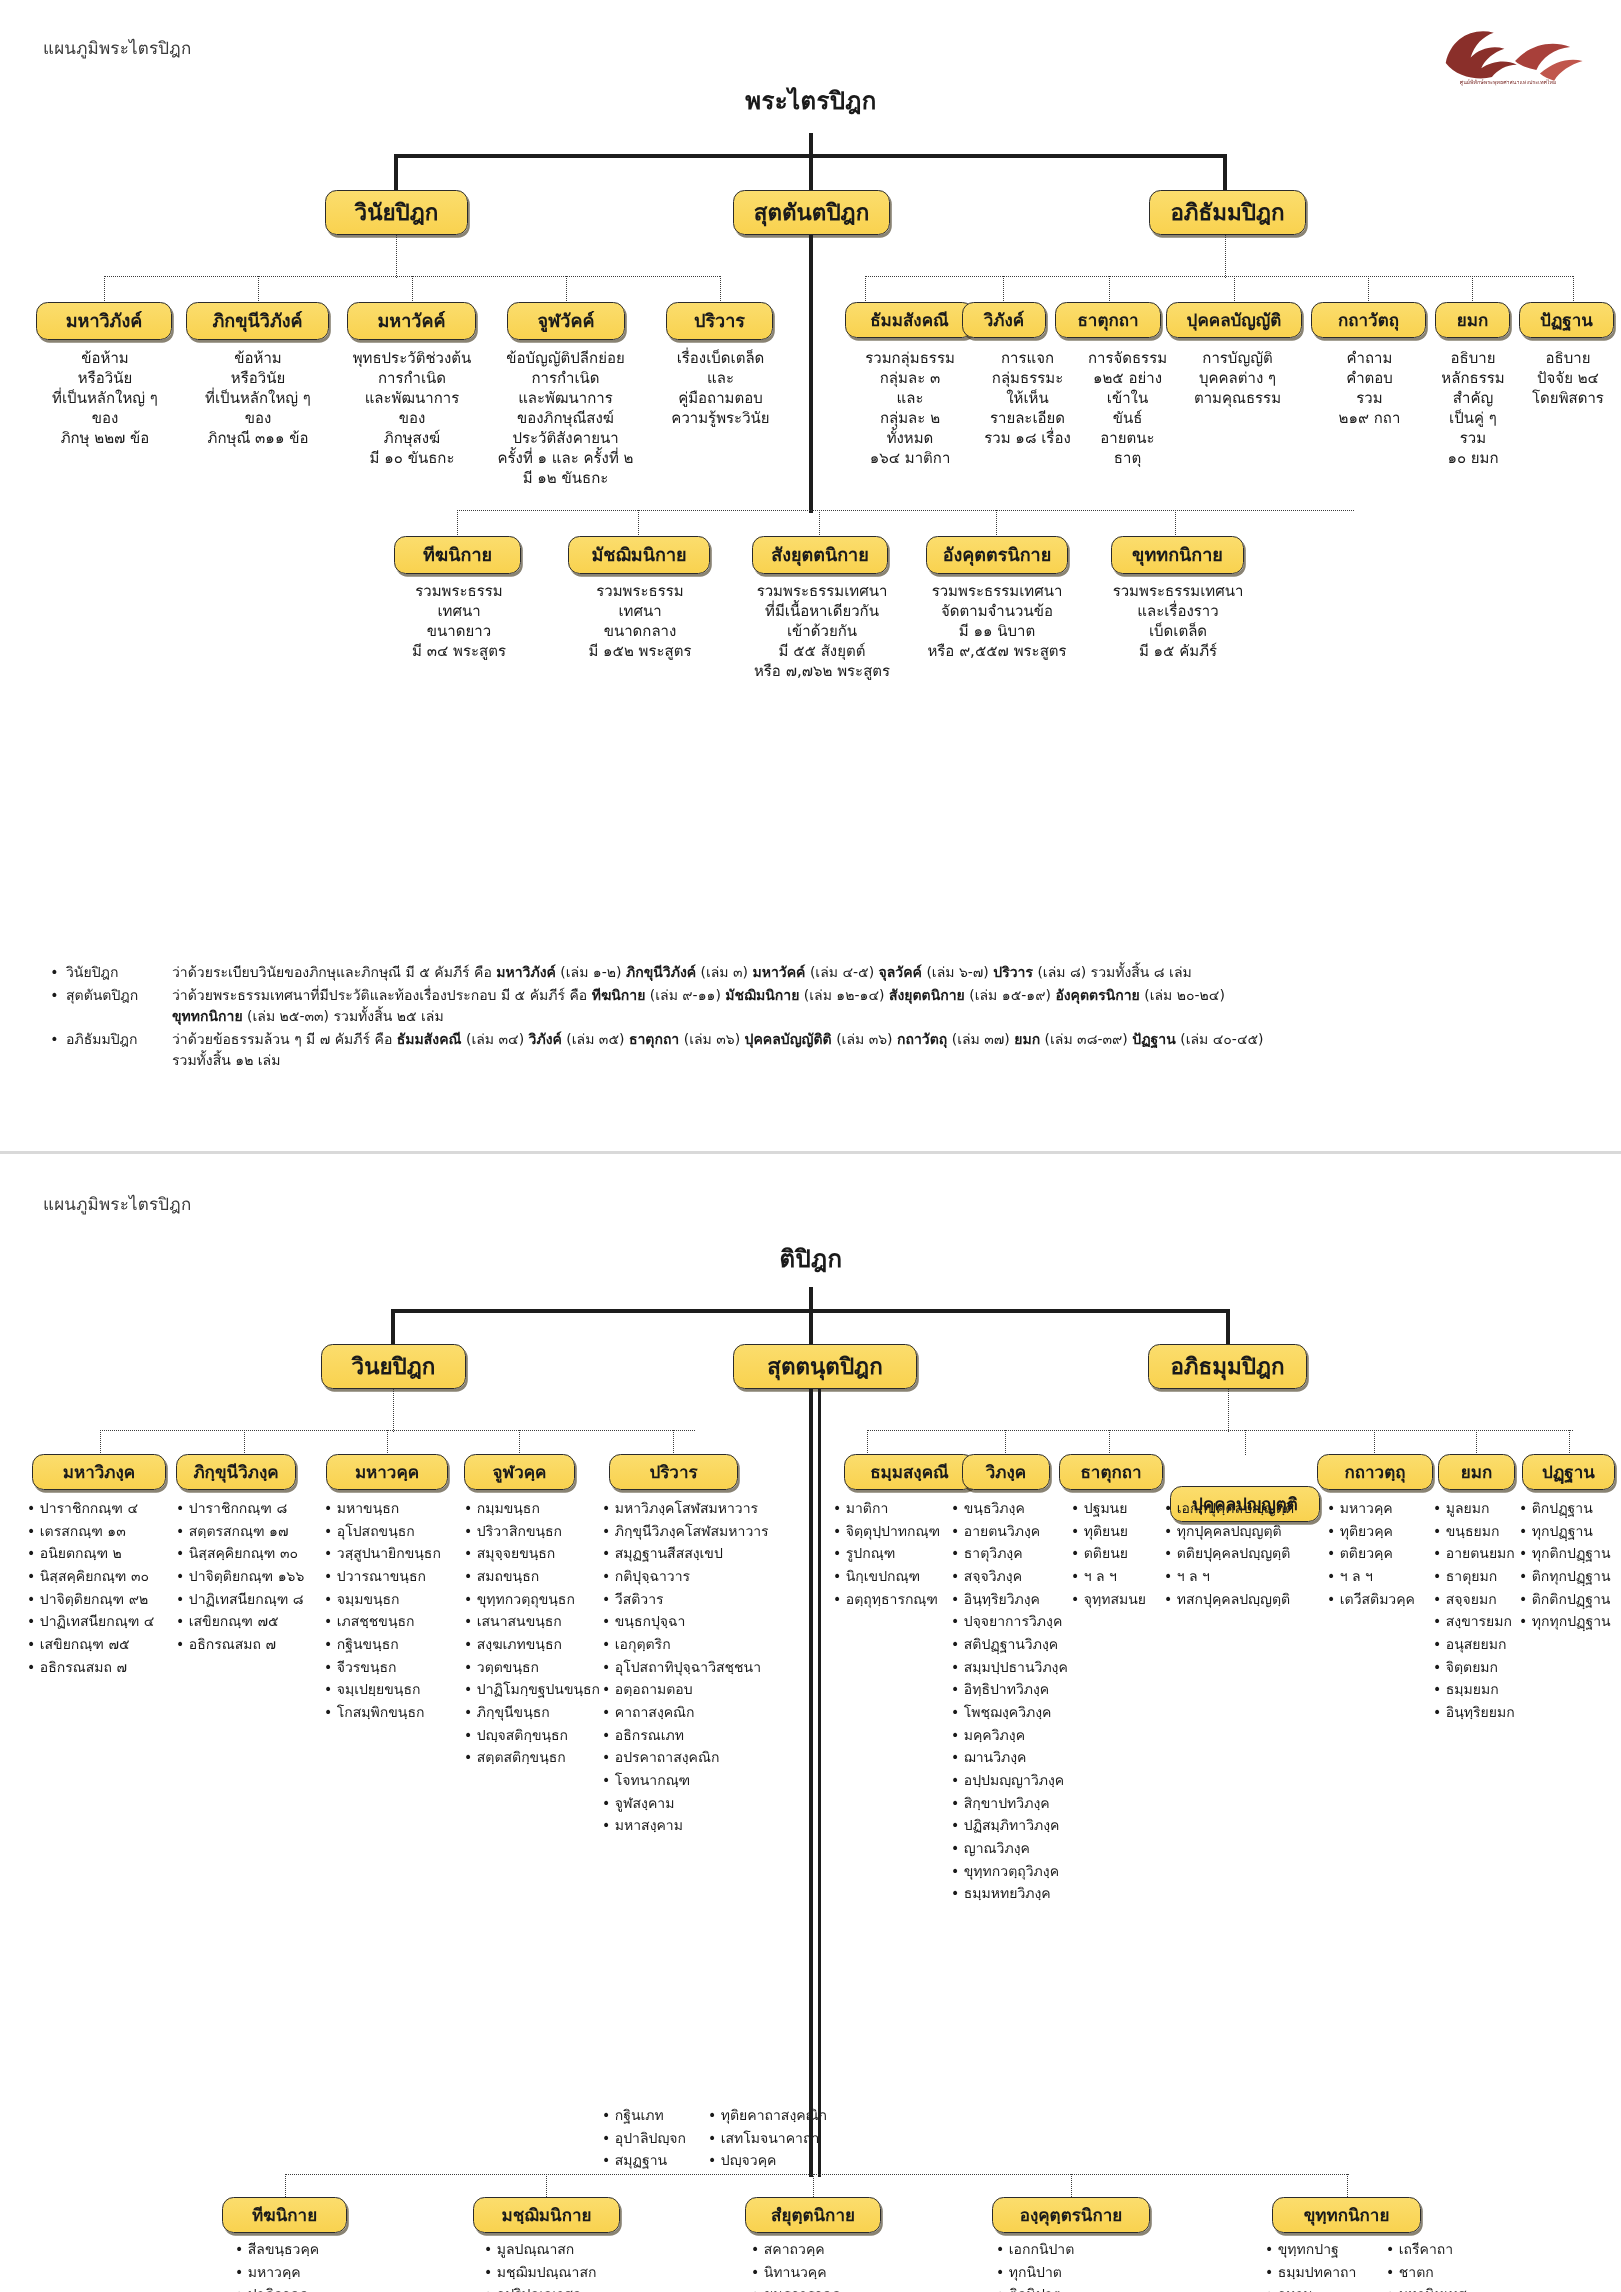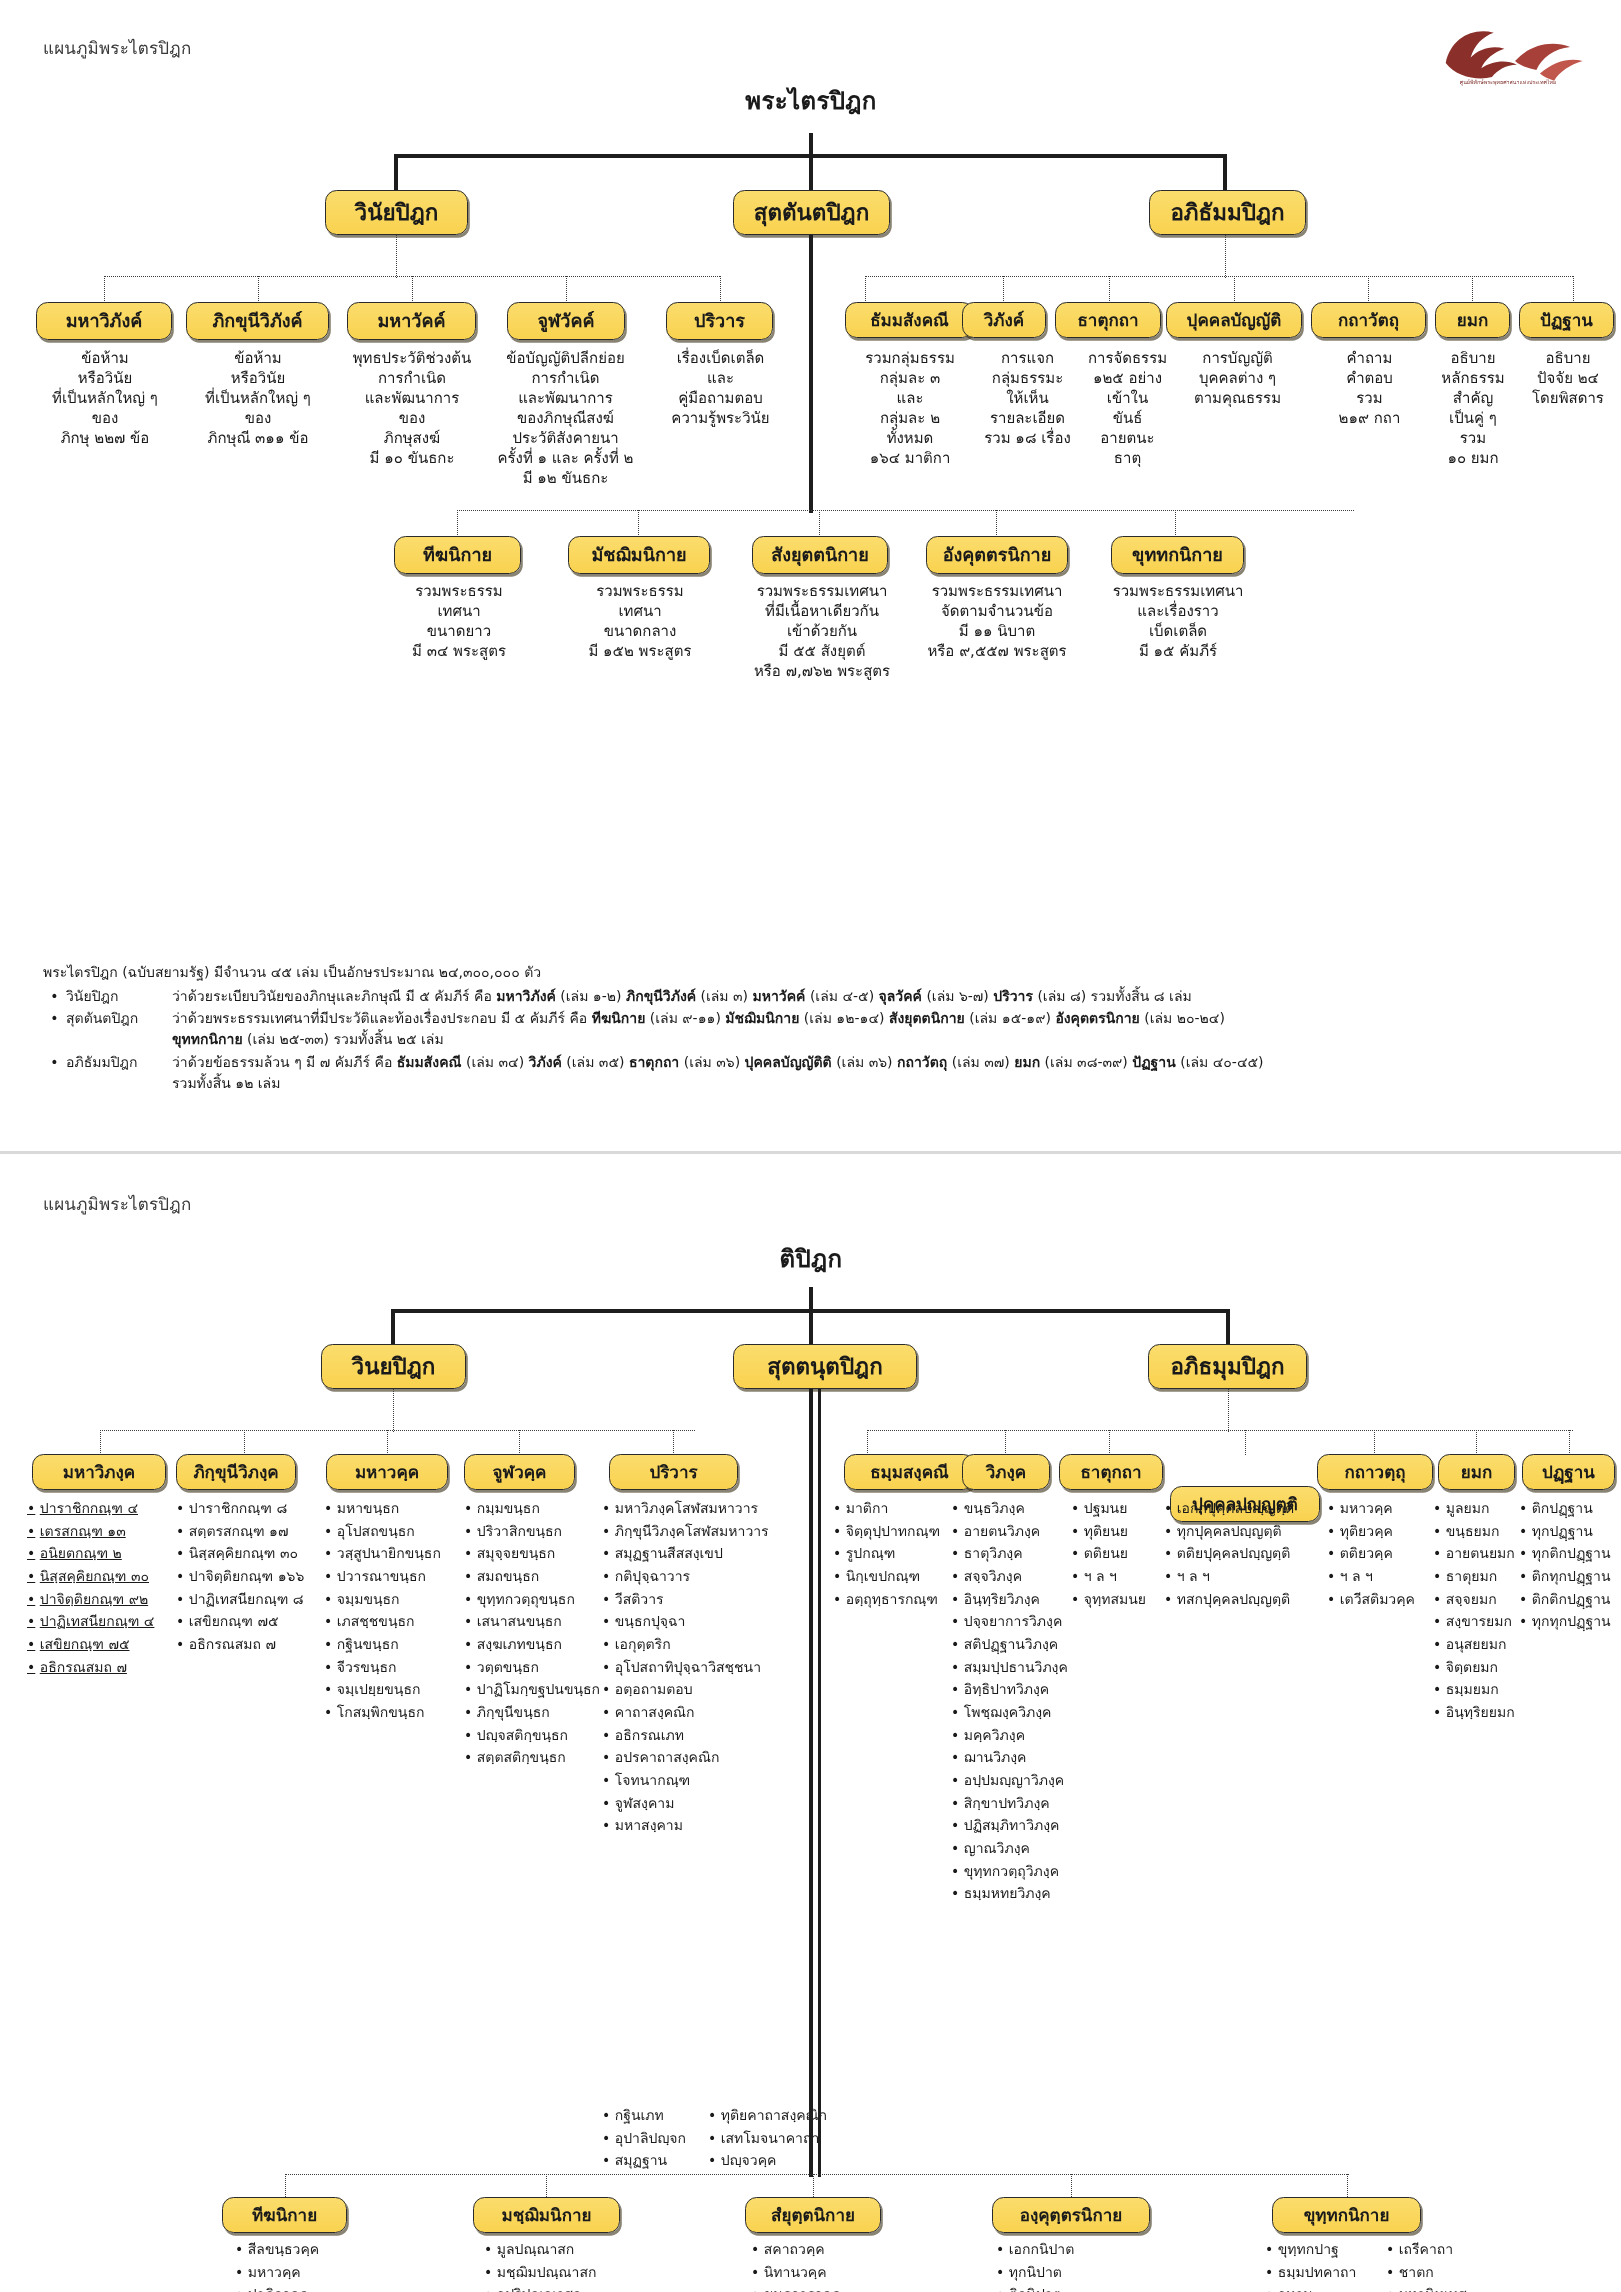--- a/index.html
+++ b/index.html
@@ -194,21 +194,20 @@
     <div class="desc" style="left:913px;top:582px;width:168px;white-space:pre-line;">รวมพระธรรมเทศนา
 จัดตามจำนวนข้อ
 มี ๑๑ นิบาต
 หรือ ๙,๕๕๗ พระสูตร</div>
     <div class="desc" style="left:1100px;top:582px;width:156px;white-space:pre-line;">รวมพระธรรมเทศนา
 และเรื่องราว
 เบ็ดเตล็ด
 มี ๑๕ คัมภีร์</div>
 
     <div class="fnwrap">
-      <div class="fn0">พระไตรปิฎก (ฉบับสยามรัฐ) มีจำนวน ๔๕ เล่ม เป็นอักษรประมาณ ๒๔,๓๐๐,๐๐๐ ตัว</div>
       <div class="fnrow">
         <div class="fnbul">•</div>
         <div class="fnlab">วินัยปิฎก</div>
         <div class="fnbody">ว่าด้วยระเบียบวินัยของภิกษุและภิกษุณี มี ๕ คัมภีร์ คือ <b>มหาวิภังค์</b> (เล่ม ๑-๒) <b>ภิกขุนีวิภังค์</b> (เล่ม ๓) <b>มหาวัคค์</b> (เล่ม ๔-๕) <b>จุลวัคค์</b> (เล่ม ๖-๗) <b>ปริวาร</b> (เล่ม ๘) รวมทั้งสิ้น ๘ เล่ม</div>
       </div>
       <div class="fnrow">
         <div class="fnbul">•</div>
         <div class="fnlab">สุตตันตปิฎก</div>
         <div class="fnbody">ว่าด้วยพระธรรมเทศนาที่มีประวัติและท้องเรื่องประกอบ มี ๕ คัมภีร์ คือ <b>ทีฆนิกาย</b> (เล่ม ๙-๑๑) <b>มัชฌิมนิกาย</b> (เล่ม ๑๒-๑๔) <b>สังยุตตนิกาย</b> (เล่ม ๑๕-๑๙)  <b>อังคุตตรนิกาย</b> (เล่ม ๒๐-๒๔)<br><b>ขุททกนิกาย</b> (เล่ม ๒๕-๓๓) รวมทั้งสิ้น ๒๕ เล่ม</div>
       </div>
@@ -244,21 +243,21 @@
     <div class="vs" style="left:387px;top:279px;height:25px;"></div>
     <div class="vs" style="left:519px;top:279px;height:25px;"></div>
     <div class="vs" style="left:673px;top:279px;height:25px;"></div>
 
     <div class="box t3" style="left:32px;top:303px;width:134px;">มหาวิภงฺค</div>
     <div class="box t3" style="left:176px;top:303px;width:120px;">ภิกฺขุนีวิภงฺค</div>
     <div class="box t3" style="left:326px;top:303px;width:122px;">มหาวคฺค</div>
     <div class="box t3" style="left:464px;top:303px;width:111px;">จูฬวคฺค</div>
     <div class="box t3" style="left:609px;top:303px;width:129px;">ปริวาร</div>
 
-    <div class="lst" style="left:27px;top:346px;width:152px;text-decoration:underline;">
+    <div class="lst" style="left:27px;top:346px;width:152px;">
         <div>ปาราชิกกณฺฑ ๔</div>
         <div>เตรสกณฺฑ ๑๓</div>
         <div>อนิยตกณฺฑ ๒</div>
         <div>นิสฺสคฺคิยกณฺฑ ๓๐</div>
         <div>ปาจิตฺติยกณฺฑ ๙๒</div>
         <div>ปาฏิเทสนียกณฺฑ ๔</div>
         <div>เสขิยกณฺฑ ๗๕</div>
         <div>อธิกรณสมถ ๗</div>
       </div>
     <div class="lst" style="left:176px;top:346px;width:161px;">

